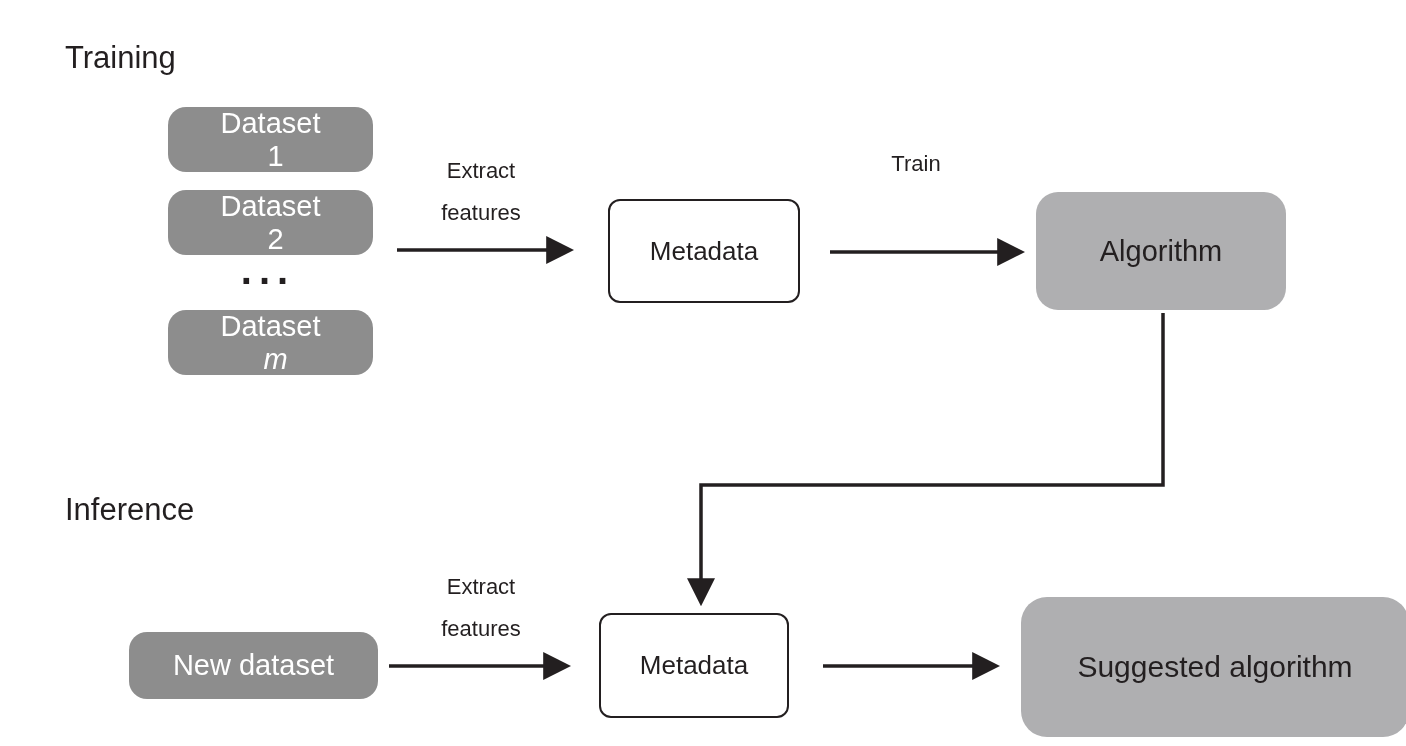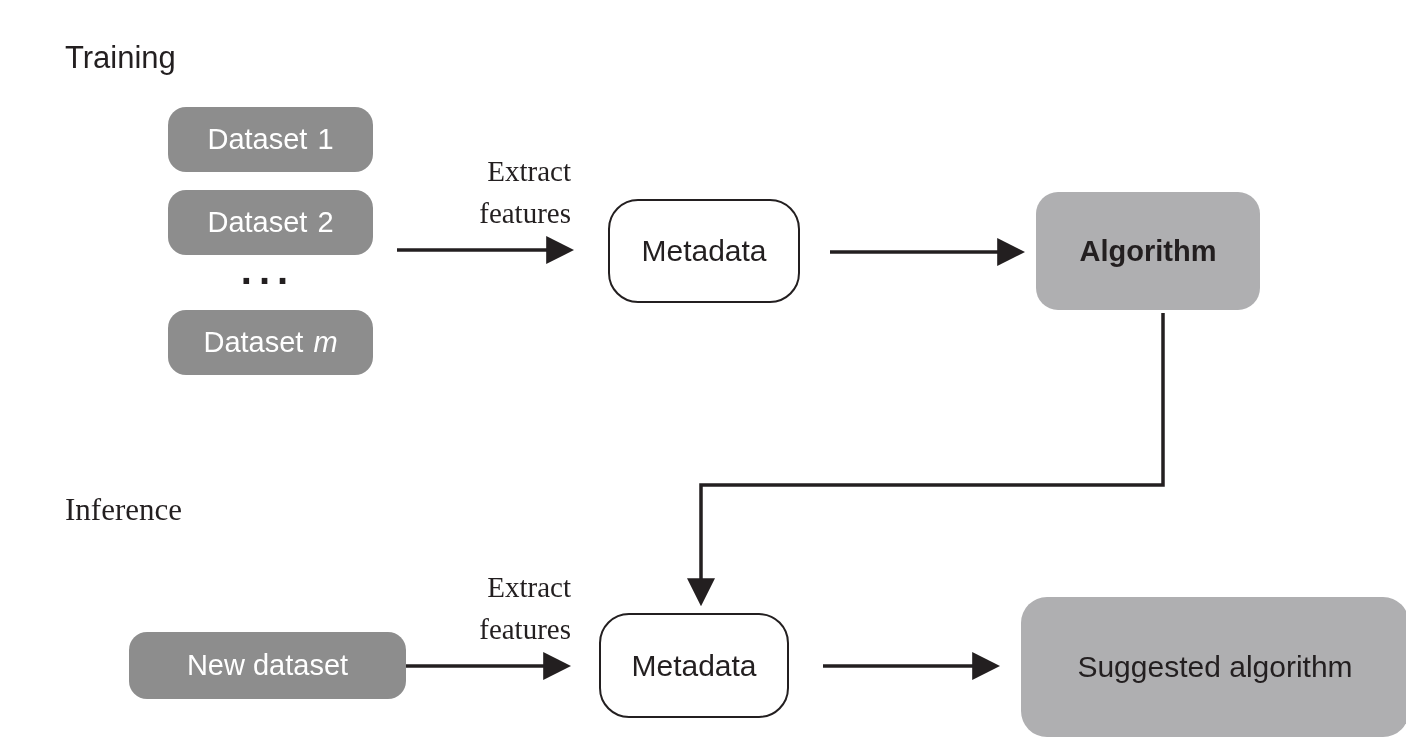--- a/index.html
+++ b/index.html
@@ -28,52 +28,52 @@
   .section-label{
     position:absolute;
     font-size:31px;
     color:var(--text-dark);
     white-space:nowrap;
   }
   .box{
     position:absolute;
     display:flex;align-items:center;justify-content:center;
     text-align:center;
+    flex-direction:column;
   }
   .dataset-box{
     background:var(--dataset-box-bg);
     color:var(--box-text-light);
     border-radius:18px;
     font-size:29px;
   }
   .dataset-box .suffix{margin-left:10px;}
   .suffix.em{font-style:italic;}
   .metadata-box{
     background:var(--metadata-box-bg);
     color:var(--text-dark);
     border:2.5px solid var(--line-color);
-    border-radius:30px;
-    font-size:30px;
+    border-radius:12px;
+    font-size:26px;
   }
   .result-box{
     background:var(--result-box-bg);
     color:var(--text-dark);
     border-radius:22px;
     font-size:29px;
     line-height:40px;
     flex-direction:column;
   }
   .result-box.large{font-size:30px;line-height:44px;border-radius:26px;}
   .flow-label{
     position:absolute;
-    font-size:29px;
+    font-size:22px;
     line-height:42px;
-    text-align:right;
+    text-align:center;
     color:var(--text-dark);
-    font-family:Liberation Serif, serif;
   }
   .ellipsis{
     position:absolute;
     font-size:40px;
     font-weight:600;
     letter-spacing:7px;
     text-align:center;
     color:var(--text-dark);
   }
 </style>
@@ -117,29 +117,30 @@
   <div class="flow-label" style="left:348px;top:150px;width:180px;">
     <div>Extract</div>
     <div>features</div>
   </div>
 
   <div class="box metadata-box" style="left:565px;top:199px;width:192px;height:104px;">
     <span>Metadata</span>
   </div>
 
   <div class="flow-label" style="left:763px;top:143px;width:220px;">
+    <div>Train</div>
   </div>
 
-  <div class="box result-box" style="left:993px;top:192px;width:224px;height:118px;font-weight:bold;">
+  <div class="box result-box" style="left:993px;top:192px;width:250px;height:118px;">
     <div>Algorithm</div>
   </div>
 
-  <div class="section-label" style="left:22px;top:492px;font-family:Liberation Serif, serif;">Inference</div>
+  <div class="section-label" style="left:22px;top:492px;">Inference</div>
 
-  <div class="box dataset-box" style="left:86px;top:632px;width:277px;height:67px;">
+  <div class="box dataset-box" style="left:86px;top:632px;width:249px;height:67px;">
     <span>New dataset</span>
   </div>
 
   <div class="flow-label" style="left:348px;top:566px;width:180px;">
     <div>Extract</div>
     <div>features</div>
   </div>
 
   <div class="box metadata-box" style="left:556px;top:613px;width:190px;height:105px;">
     <span>Metadata</span>

